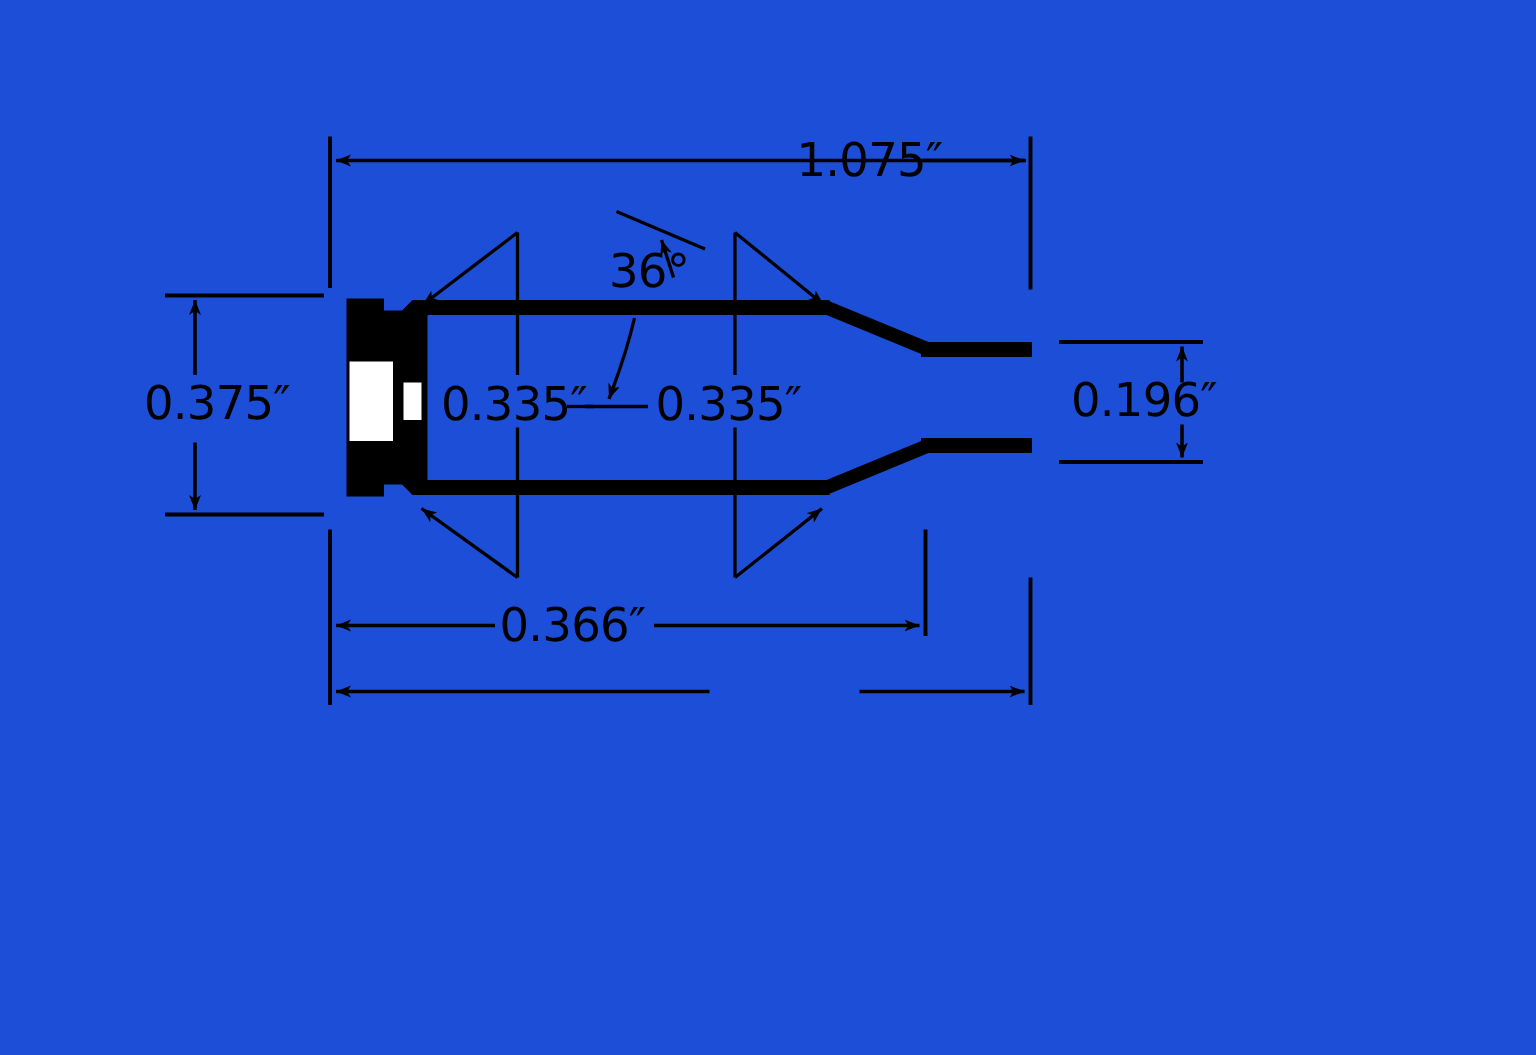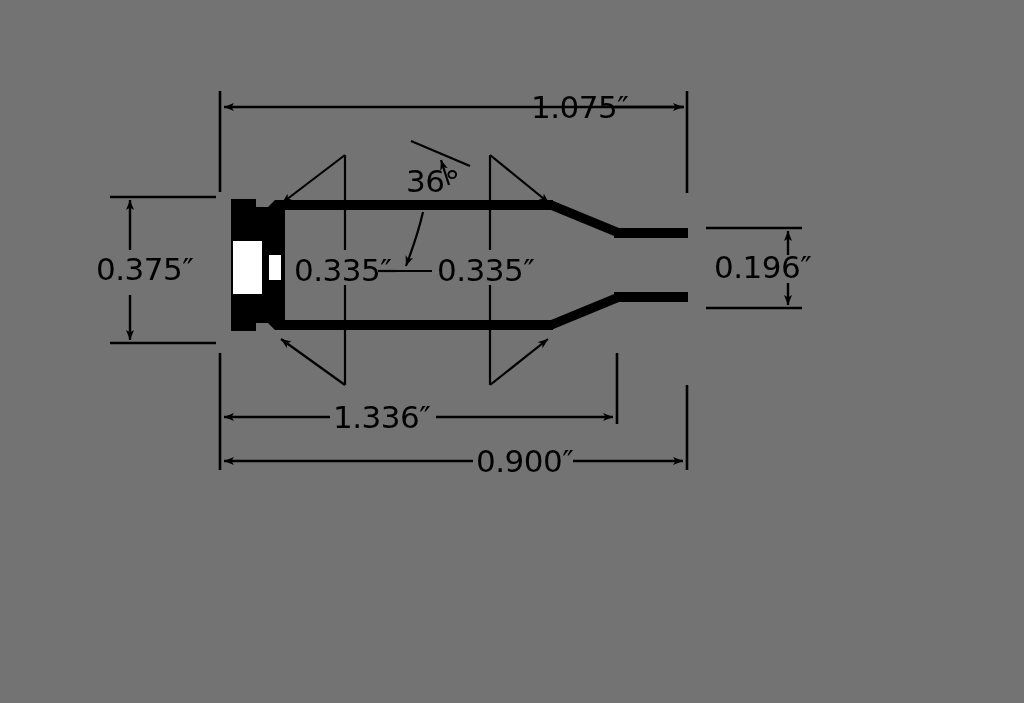--- a/index.html
+++ b/index.html
@@ -10,21 +10,21 @@
   body {
     width: 1024px;
     height: 703px;
     font-family: "DejaVu Sans", "Liberation Sans", sans-serif;
     overflow: hidden;
   }
   #stage {
     position: relative;
     width: 1024px;
     height: 703px;
-    background: #737373;
+    background: #1d4ed8;
   }
   #drawing {
     position: absolute;
     left: 0;
     top: 0;
     width: 1024px;
     height: 703px;
   }
   .dim-text {
     position: absolute;
@@ -156,17 +156,16 @@
   <div class="dim-text" style="left:96px; top:254px; font-size:31px;">0.375″</div>
 
   <div class="dim-text" style="left:714px; top:252px; font-size:31px;text-align:center;">0.196″</div>
 
   <div class="dim-text" style="left:294px; top:255px; font-size:31px;">0.335″</div>
 
   <div class="dim-text" style="left:437px; top:255px; font-size:31px;">0.335″</div>
 
   <div class="dim-text" style="left:406px; top:166px; font-size:31px;">36°</div>
 
-  <div class="dim-text" style="left:333px; top:402px; font-size:31px;">1.336″</div>
+  <div class="dim-text" style="left:333px; top:402px; font-size:31px;">0.366″</div>
 
-  <div class="dim-text" style="left:476px; top:446px; font-size:31px;">0.900″</div>
 
 </div>
 
 </body></html>

